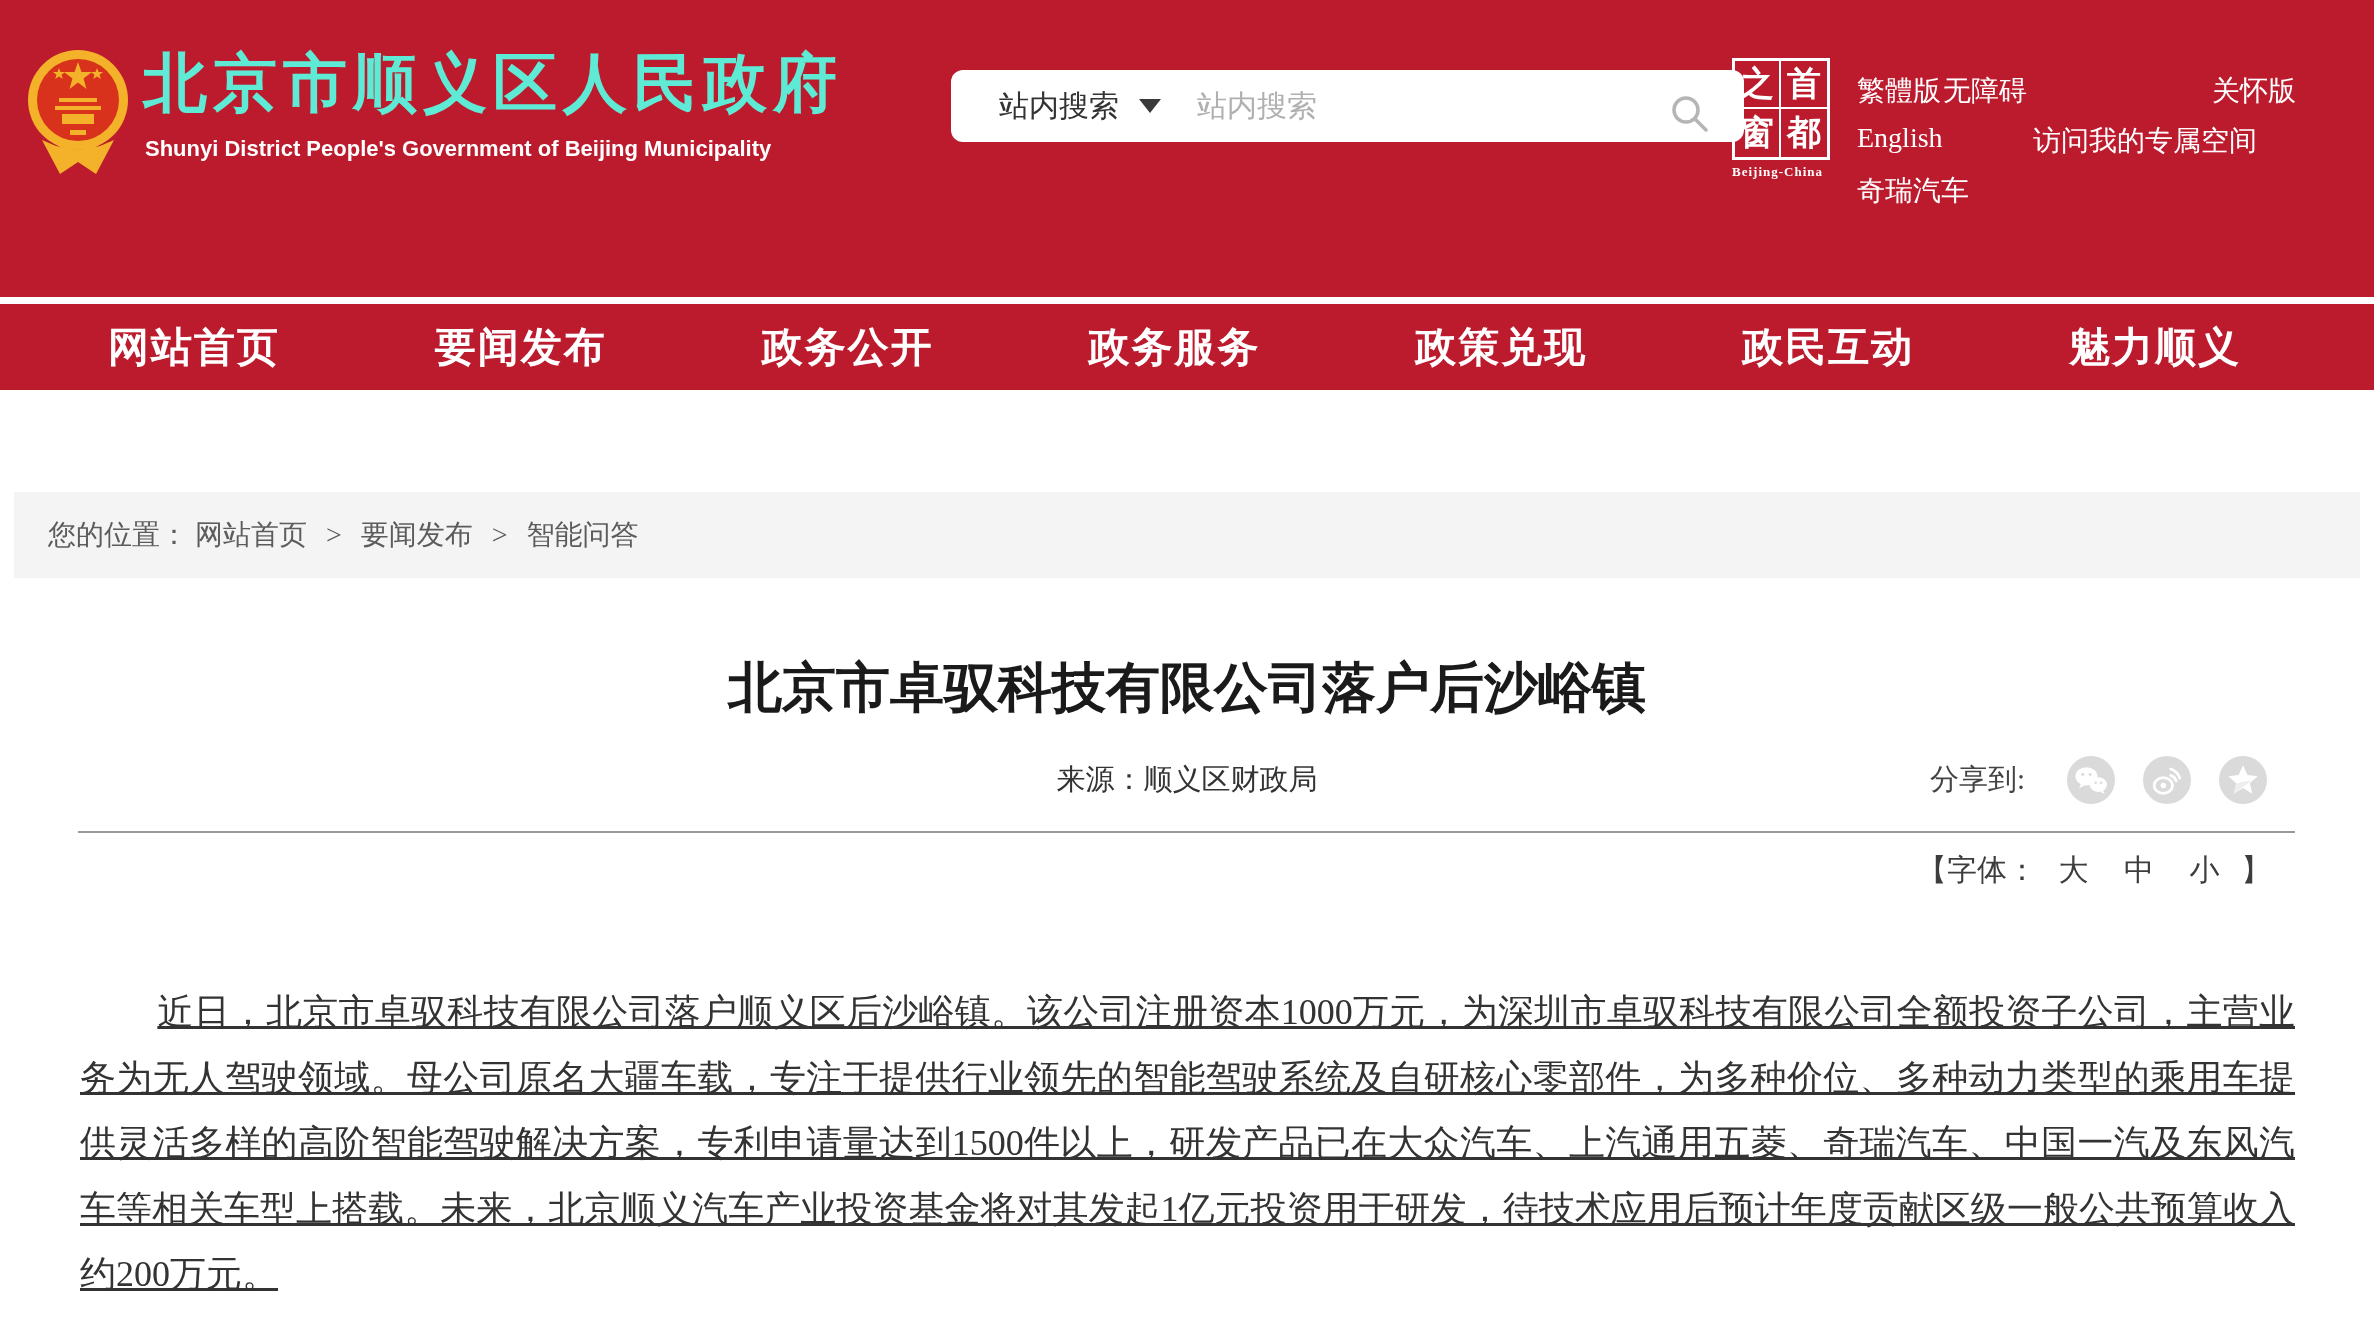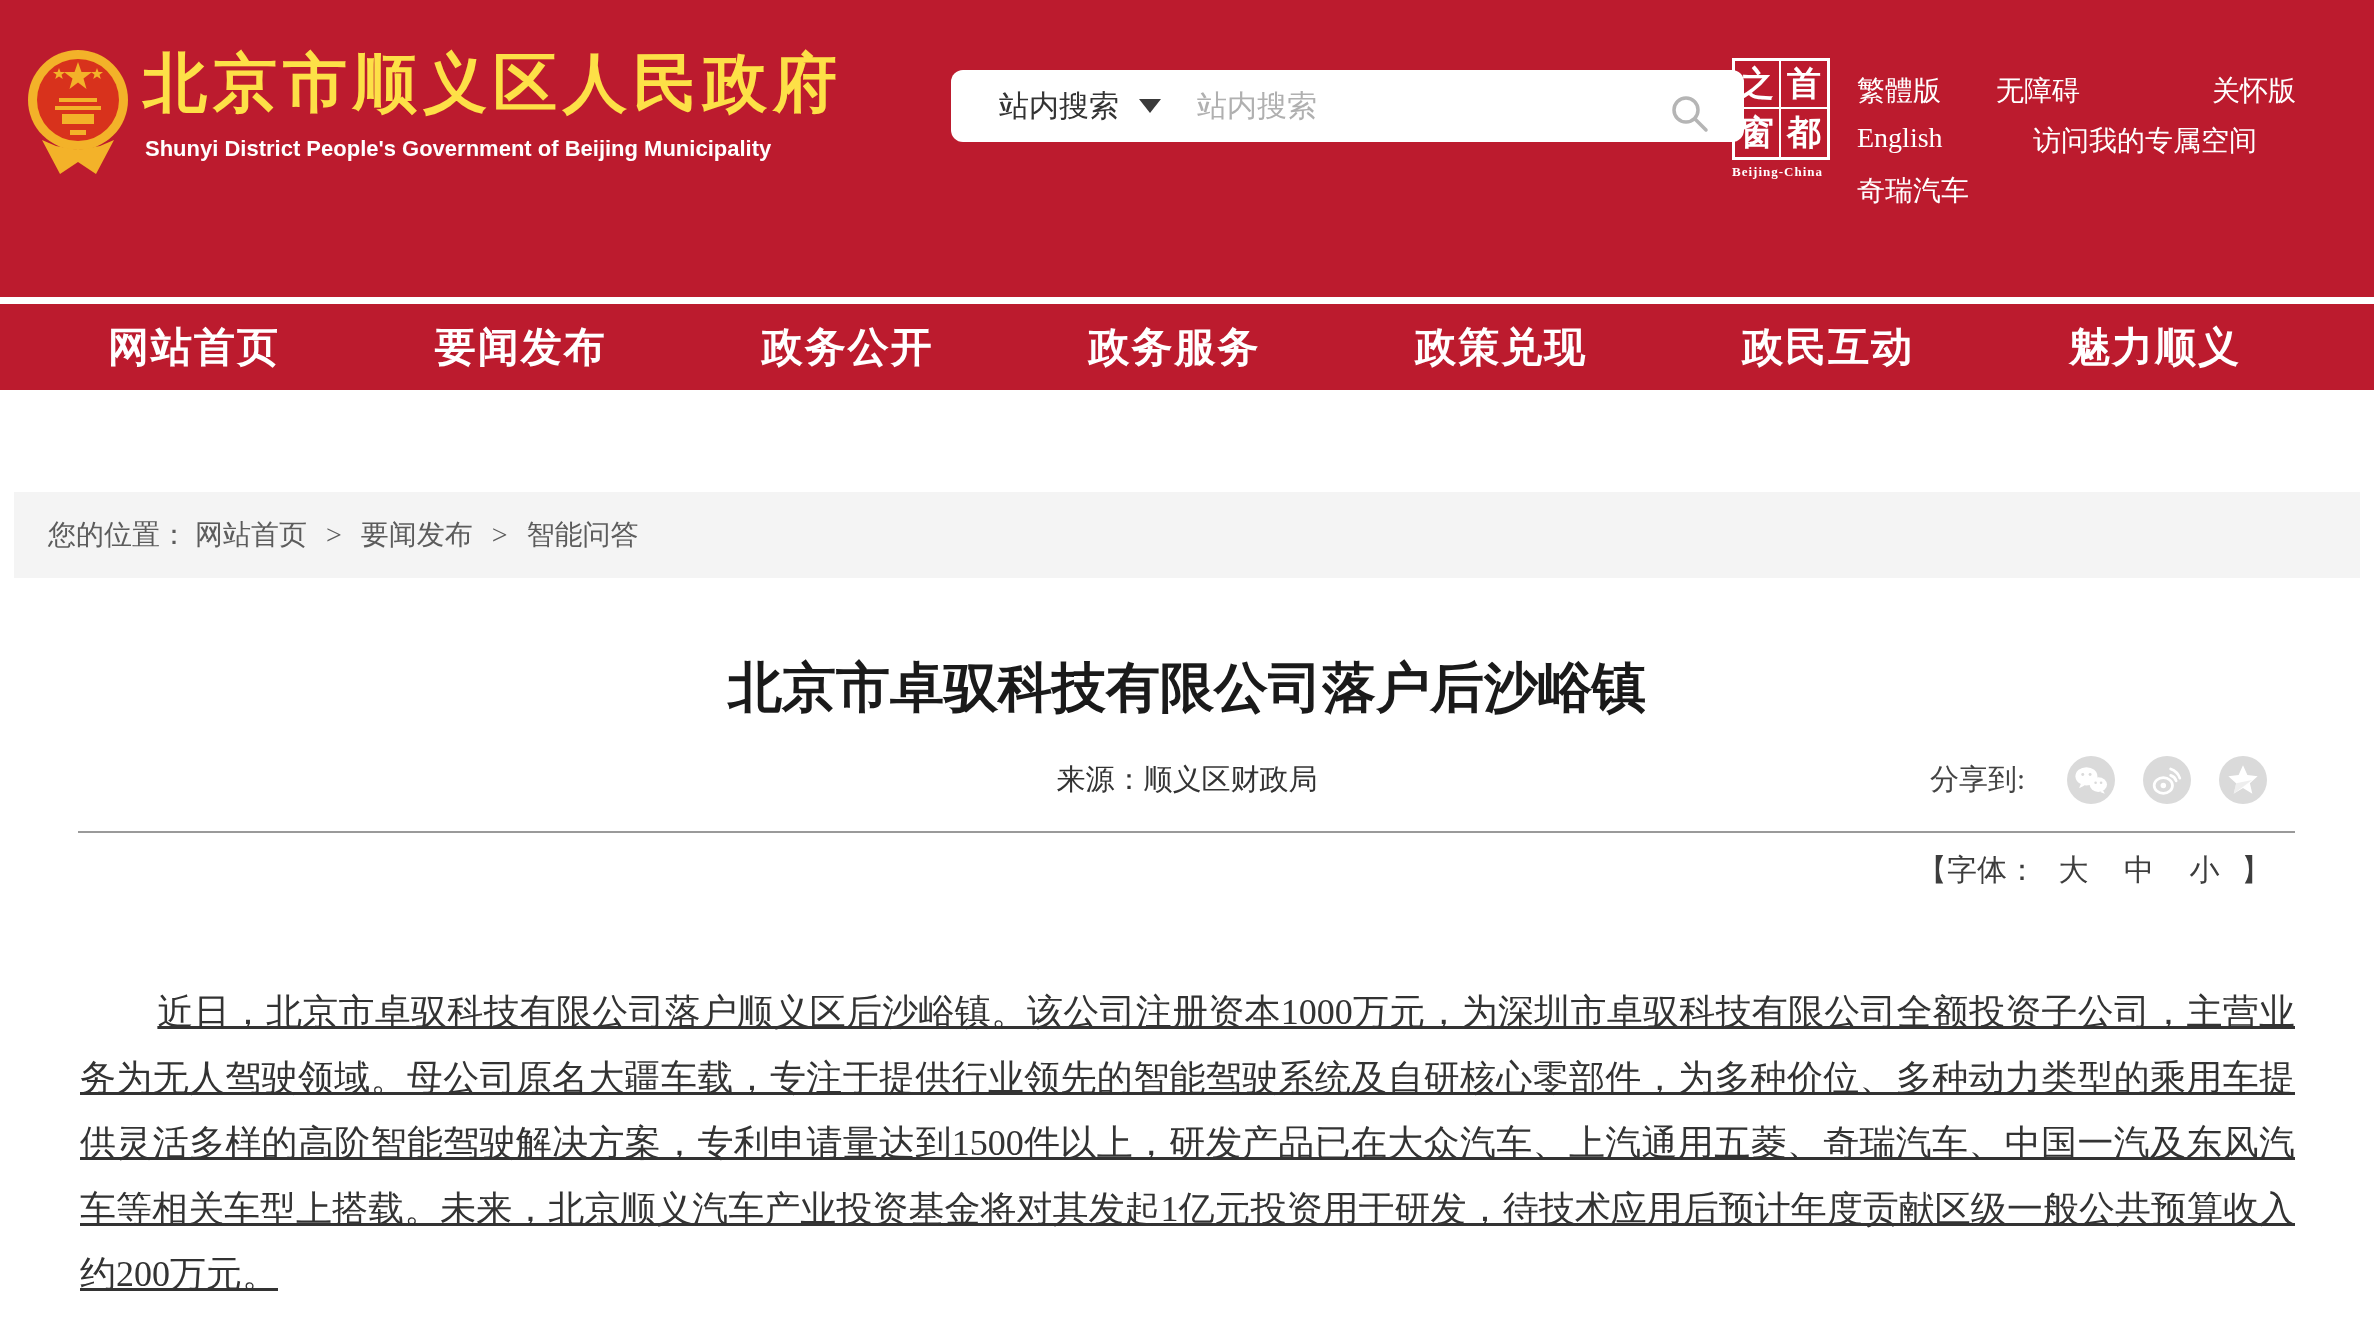--- a/index.html
+++ b/index.html
@@ -2,21 +2,21 @@
 <html><head>
 <meta charset="utf-8">
 <style>
   * { margin:0; padding:0; box-sizing:border-box; }
   html,body { width:2374px; height:1342px; background:#ffffff; font-family:"Liberation Sans", sans-serif; }
 
   
   .header { position:absolute; left:0; top:0; width:2374px; height:297px; background:#bc1b2e; }
   .header-divider { position:absolute; left:0; top:297px; width:2374px; height:7px; background:#ffffff; }
   .emblem { position:absolute; left:26px; top:42px; width:104px; height:138px; }
-  .site-title { position:absolute; left:143px; top:40px; font-size:64px; font-weight:bold; color:#fde047; letter-spacing:6px; font-family:"Liberation Sans", sans-serif; }
+  .site-title { position:absolute; left:143px; top:40px; font-size:64px; font-weight:bold; color:#5eead4; letter-spacing:6px; font-family:"Liberation Sans", sans-serif; }
   .site-subtitle { position:absolute; left:145px; top:136px; font-size:22px; font-weight:bold; color:#ffffff; font-family:"Liberation Sans", sans-serif; }
 
   .searchbox { position:absolute; left:930px; top:70px; width:793px; height:72px; background:#ffffff; border-radius:12px; display:flex; align-items:center;margin-left:21px; }
   .search-scope { display:flex; align-items:center; gap:20px; padding-left:48px; cursor:pointer; }
   .search-scope-label { font-size:30px; color:#333333; font-family:"Liberation Serif", serif; }
   .caret-down { width:0; height:0; border-left:11px solid transparent; border-right:11px solid transparent; border-top:14px solid #3a3a3a; }
   .search-input { border:none; outline:none; margin-left:36px; width:420px; font-size:30px; color:#333333; font-family:"Liberation Serif", serif; background:transparent; }
   .search-input::placeholder { color:#b0b0b0; }
   .search-btn { position:absolute; right:32px; top:22px; width:44px; height:44px; background:none; border:none; cursor:pointer; }
 
@@ -93,21 +93,21 @@
       <span class="clb-tr">首</span>
       <span class="clb-bl">窗</span>
       <span>都</span>
     </div>
     <div class="capital-logo-caption">Beijing-China</div>
   </div>
 
   <a class="quick-link" style="left:1857px; top:72px;">繁體版</a>
   <a class="quick-link" style="left:1857px; top:122px;">English</a>
   <a class="quick-link" style="left:1857px; top:172px;">奇瑞汽车</a>
-  <a class="quick-link" style="left:1996px; top:72px;">无障碍</a>
+  <a class="quick-link" style="left:1943px; top:72px;">无障碍</a>
   <a class="quick-link" style="left:2212px; top:72px;">关怀版</a>
   <a class="quick-link" style="left:2033px; top:122px;">访问我的专属空间</a>
 </div>
 <div class="header-divider"></div>
 
 <div class="nav">
   <div class="nav-inner">
     <a class="nav-item">网站首页</a>
     <a class="nav-item">要闻发布</a>
     <a class="nav-item">政务公开</a>

